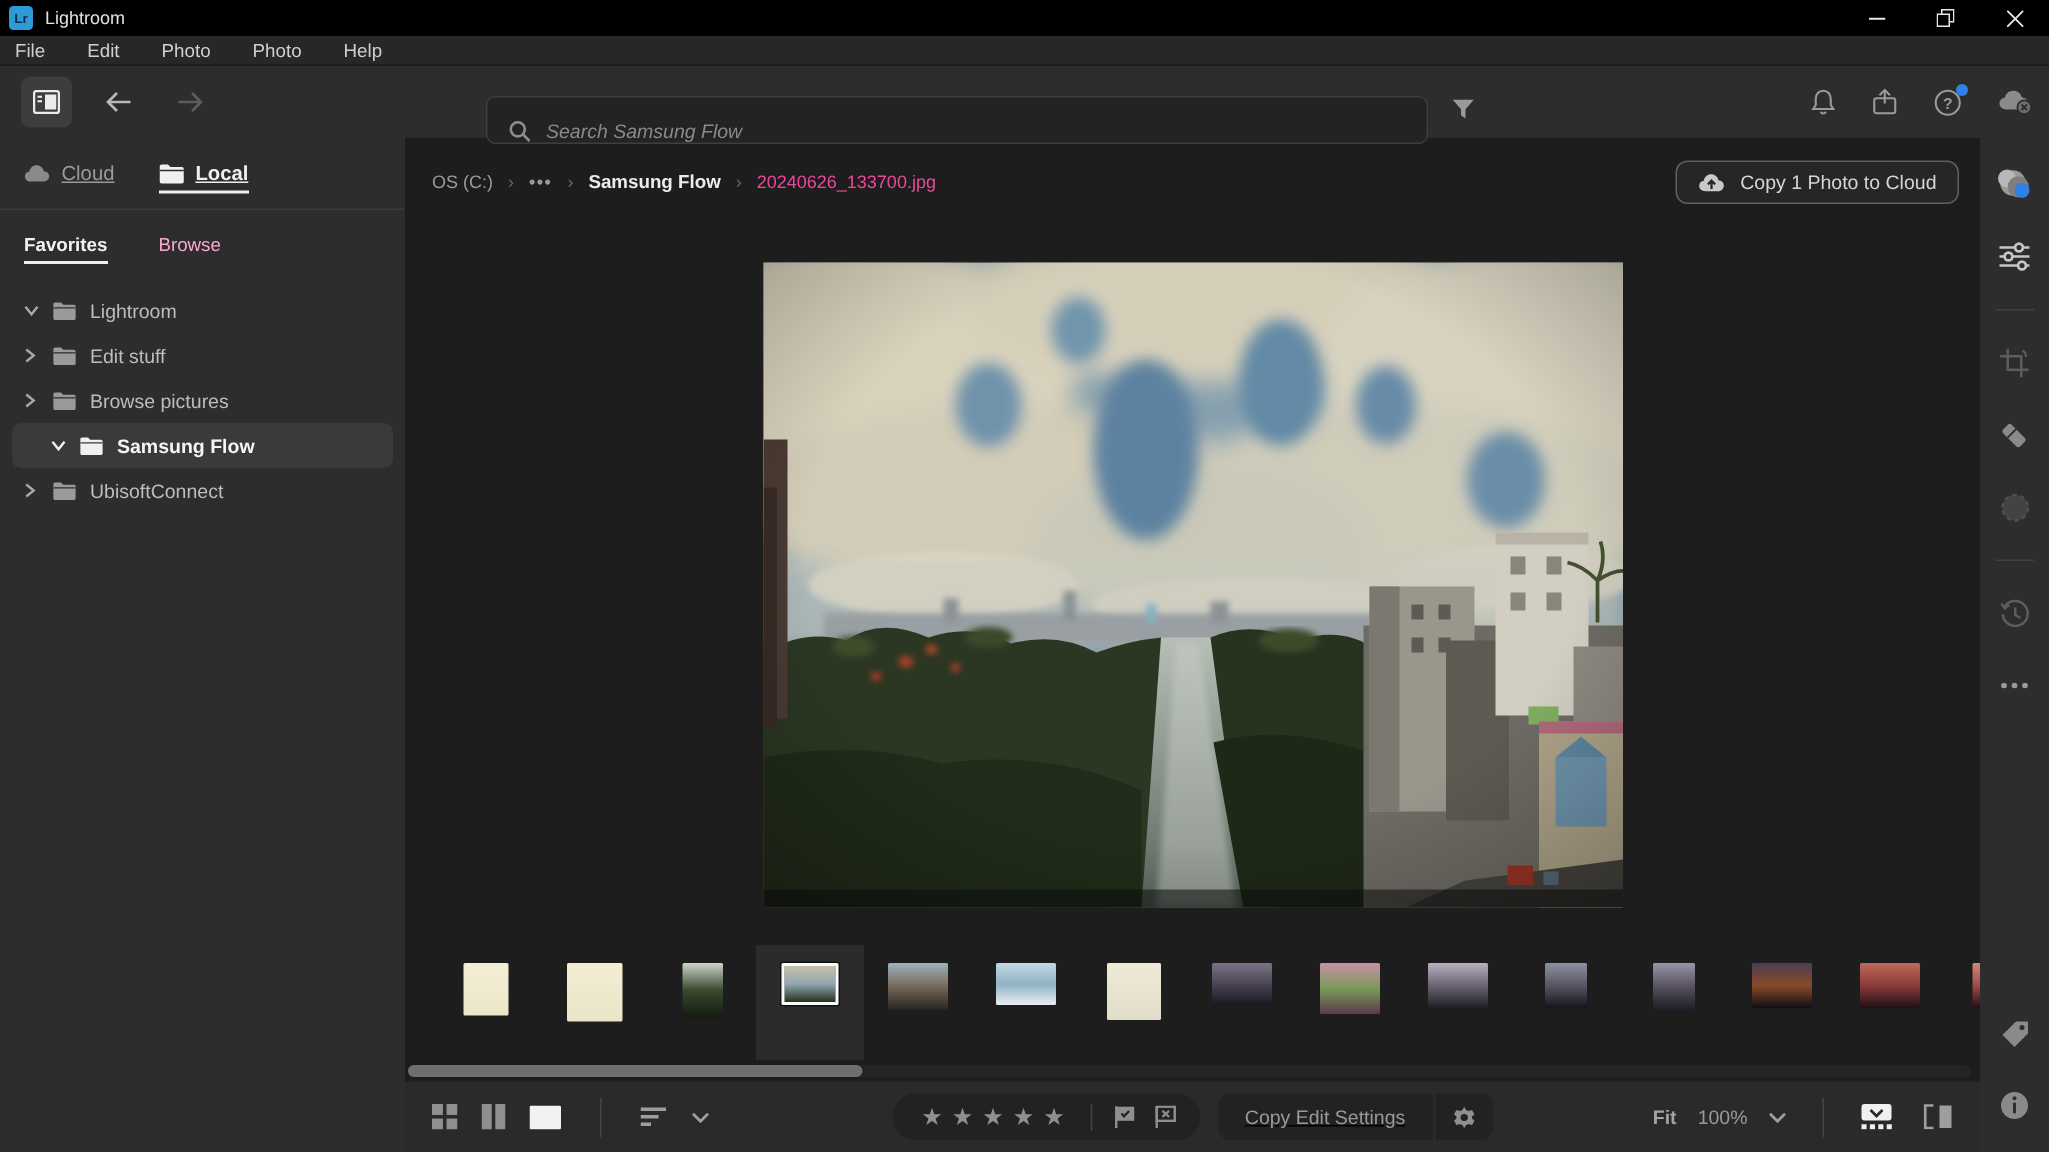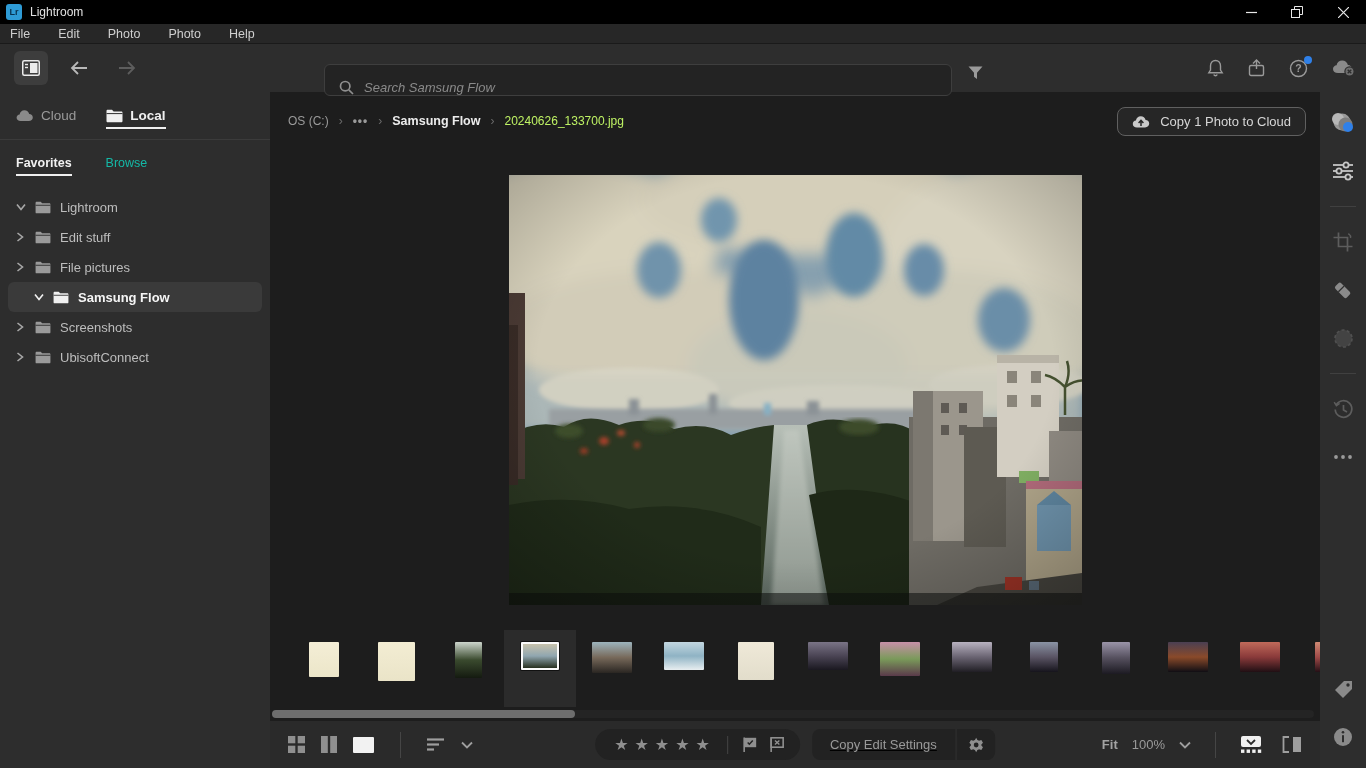--- a/index.html
+++ b/index.html
@@ -38,41 +38,41 @@
   .rel { position:relative; }
 
   
   .app-body { display:flex; height:676px; }
   .sidebar { width:270px; background:#2d2d2d; flex:none; display:flex; flex-direction:column; }
   .main { flex:1; background:#1d1d1d; display:flex; flex-direction:column; min-width:0; }
   .rightrail { width:46px; background:#2d2d2d; flex:none; display:flex; flex-direction:column; align-items:center; padding:16px 0 12px; }
 
   
   .src-tabs { display:flex; gap:30px; padding:16px 0 0 16px; }
-  .src-tab { display:flex; align-items:center; gap:7px; font-size:13.5px; color:#9a9a9a; padding-bottom:10px; position:relative; }
+  .src-tab { display:flex; align-items:center; gap:7px; font-size:13.5px; color:#9a9a9a; padding-bottom:10px; position:relative;text-decoration:underline; }
   .src-tab.active { color:#f0f0f0; font-weight:bold; }
   .src-tab.active::after { content:""; position:absolute; left:0; right:0; bottom:4px; height:2px; background:#f0f0f0; }
   .sb-divider { height:1px; background:#3b3b3b; margin:6px 0 0; }
   .fav-tabs { display:flex; gap:34px; padding:16px 14px 6px 16px; }
-  .fav-tab { font-size:12.5px; color:#14b8a6; padding-bottom:8px; position:relative; }
+  .fav-tab { font-size:12.5px; color:#f9a8d4; padding-bottom:8px; position:relative; }
   .fav-tab.active { color:#f2f2f2; font-weight:bold; }
   .fav-tab.active::after { content:""; position:absolute; left:0; right:0; bottom:2px; height:2px; background:#f0f0f0; }
   .tree { padding-top:8px; }
   .tree-row { height:30px; display:flex; align-items:center; gap:9px; font-size:13px; color:#bdbdbd; padding-left:16px; margin:0 8px 0 0; }
   .tree-row .chev { width:10px; flex:none; display:flex; }
   .tree-row.lvl1 { }
   .tree-row.selected { background:#3a3a3a; border-radius:6px; color:#f5f5f5; margin-left:8px; padding-left:26px; }
   .tree-row.selected .flabel { font-weight:bold; }
 
   
   .main-header { height:58px; display:flex; align-items:center; padding:0 14px 0 18px; flex:none; }
   .breadcrumb { display:flex; align-items:center; gap:10px; font-size:12px; color:#9a9a9a; }
   .bc-sep { color:#6a6a6a; font-size:12px; }
   .bc-folder { color:#ececec; font-weight:bold; font-size:12.5px; }
-  .bc-file { color:#bef264; }
+  .bc-file { color:#ec4899; }
   .bc-dots { letter-spacing:1px; color:#9a9a9a; font-weight:bold; }
   .copy-cloud-btn { margin-left:auto; height:29px; border:1px solid #606060; border-radius:8px;
     background:#262626; color:#d6d6d6; font-size:13px; display:flex; align-items:center; gap:9px; padding:0 14px; }
 
   
   .stage { flex:1; display:flex; align-items:center; justify-content:center; min-height:0; }
   .photo-frame { width:573px; height:430px; background:#000; }
 
   
   .filmstrip { height:77px; display:flex; align-items:flex-start; padding-left:18px; overflow:hidden; flex:none; }
@@ -277,49 +277,35 @@
             <svg width="8" height="10" viewBox="0 0 8 10">
               <path d="M1.5 1 L6.5 5 L1.5 9" fill="none" stroke="#a8a8a8" stroke-width="1.6"></path>
             </svg>
           </span>
         <span>
             <svg width="16" height="13" viewBox="0 0 17 14">
               <path d="M0.5 2 C0.5 1.2 1 0.7 1.8 0.7 H6 L7.6 2.4 H15.2 C16 2.4 16.5 2.9 16.5 3.7 V12 C16.5 12.8 16 13.3 15.2 13.3 H1.8 C1 13.3 0.5 12.8 0.5 12 Z" fill="#9a9a9a"></path>
               <path d="M0.5 4.6 H16.5" stroke="#2d2d2d" stroke-width="1"></path>
             </svg>
           </span>
-        <span class="flabel">File pictures</span>
+        <span class="flabel">Browse pictures</span>
       </div>
       <div class="tree-row lvl1 selected">
         <span class="chev">
             <svg width="10" height="8" viewBox="0 0 10 8">
               <path d="M1 1.5 L5 6.5 L9 1.5" fill="none" stroke="#f0f0f0" stroke-width="1.6"></path>
             </svg>
           </span>
         <span>
             <svg width="16" height="13" viewBox="0 0 17 14">
               <path d="M0.5 2 C0.5 1.2 1 0.7 1.8 0.7 H6 L7.6 2.4 H15.2 C16 2.4 16.5 2.9 16.5 3.7 V12 C16.5 12.8 16 13.3 15.2 13.3 H1.8 C1 13.3 0.5 12.8 0.5 12 Z" fill="#f0f0f0"></path>
               <path d="M0.5 4.6 H16.5" stroke="#3a3a3a" stroke-width="1"></path>
             </svg>
           </span>
         <span class="flabel">Samsung Flow</span>
-      </div>
-      <div class="tree-row lvl1">
-        <span class="chev">
-            <svg width="8" height="10" viewBox="0 0 8 10">
-              <path d="M1.5 1 L6.5 5 L1.5 9" fill="none" stroke="#a8a8a8" stroke-width="1.6"></path>
-            </svg>
-          </span>
-        <span>
-            <svg width="16" height="13" viewBox="0 0 17 14">
-              <path d="M0.5 2 C0.5 1.2 1 0.7 1.8 0.7 H6 L7.6 2.4 H15.2 C16 2.4 16.5 2.9 16.5 3.7 V12 C16.5 12.8 16 13.3 15.2 13.3 H1.8 C1 13.3 0.5 12.8 0.5 12 Z" fill="#9a9a9a"></path>
-              <path d="M0.5 4.6 H16.5" stroke="#2d2d2d" stroke-width="1"></path>
-            </svg>
-          </span>
-        <span class="flabel">Screenshots</span>
       </div>
       <div class="tree-row lvl1">
         <span class="chev">
             <svg width="8" height="10" viewBox="0 0 8 10">
               <path d="M1.5 1 L6.5 5 L1.5 9" fill="none" stroke="#a8a8a8" stroke-width="1.6"></path>
             </svg>
           </span>
         <span>
             <svg width="16" height="13" viewBox="0 0 17 14">
               <path d="M0.5 2 C0.5 1.2 1 0.7 1.8 0.7 H6 L7.6 2.4 H15.2 C16 2.4 16.5 2.9 16.5 3.7 V12 C16.5 12.8 16 13.3 15.2 13.3 H1.8 C1 13.3 0.5 12.8 0.5 12 Z" fill="#9a9a9a"></path>

